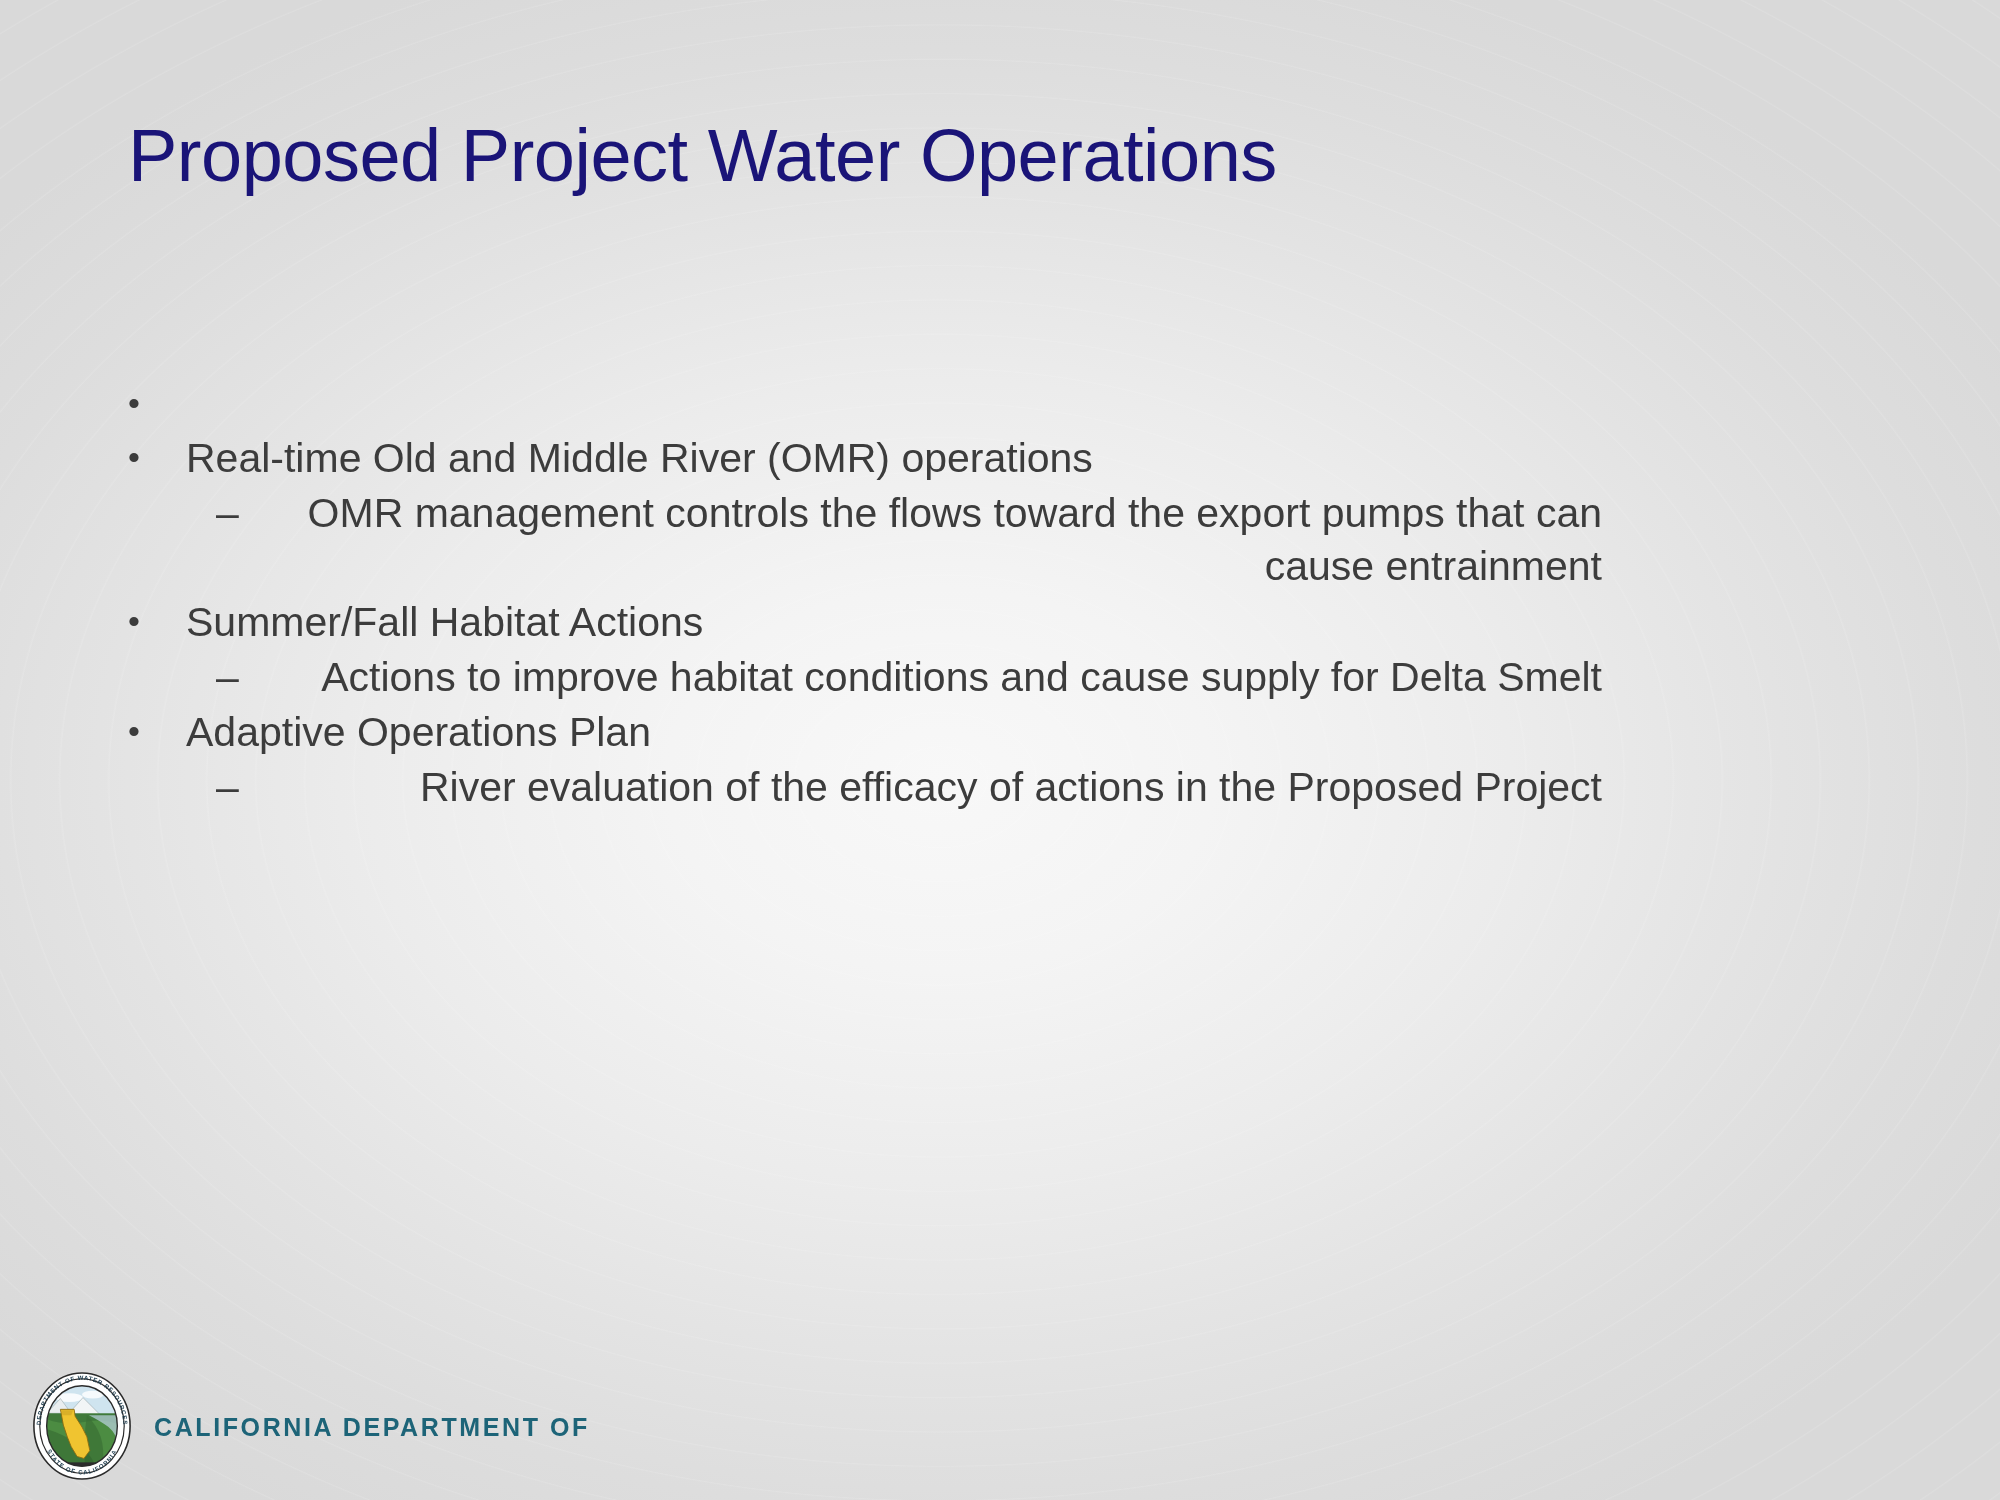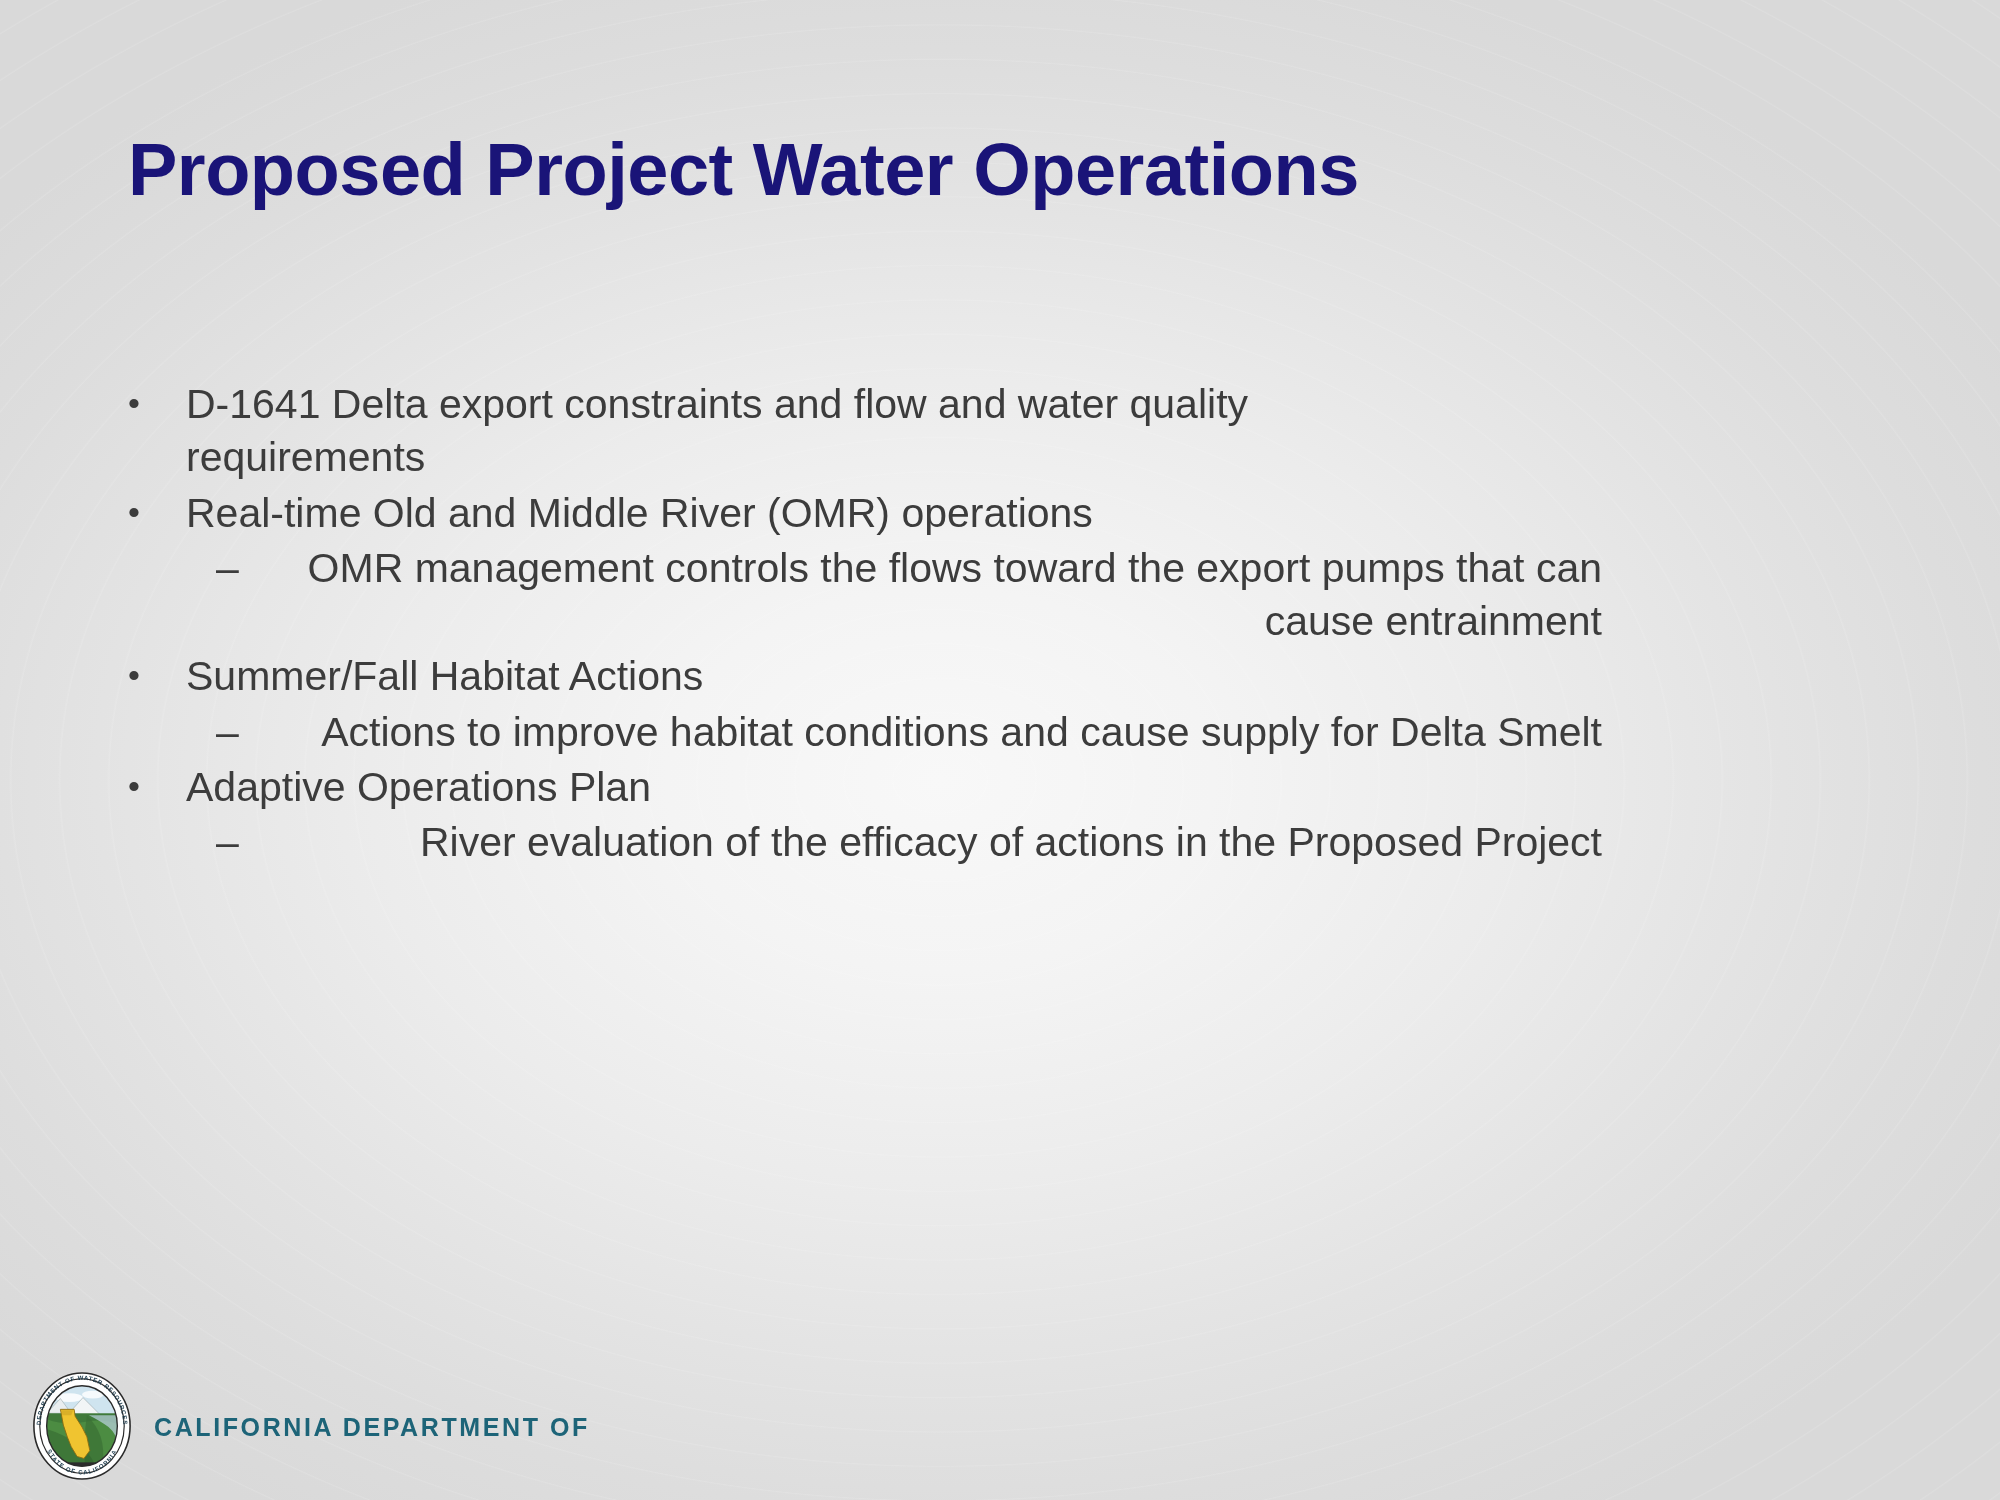--- a/index.html
+++ b/index.html
@@ -40,24 +40,24 @@
         rgba(255,255,255,0.0) 46px,
         rgba(255,255,255,0.22) 47px,
         rgba(255,255,255,0.0) 49px);
     opacity: 0.55;
   }
 
   
   #title {
     position: absolute;
     left: 128px;
-    top: 132px;
+    top: 118px;
     width: 1760px;
     font-size: 74px;
-    font-weight: bold;
+    font-weight: normal;
     letter-spacing: -0.5px;
     line-height: 1.04;
     color: #1a1478;
     white-space: nowrap;
   }
 
   
   #body {
     position: absolute;
     left: 128px;
@@ -146,21 +146,20 @@
 <div id="slide">
 
   <div id="bg-rings"></div>
 
   <div id="title">Proposed Project Water Operations</div>
 
   <div id="body">
 
     <div class="bullet-row lvl1">
       <span class="marker">•</span>
-      <span class="btext">D-1641 Delta export constraints and flow and water quality requirements</span>
     </div>
 
     <div class="bullet-row lvl1">
       <span class="marker">•</span>
       <span class="btext">Real-time Old and Middle River (OMR) operations</span>
     </div>
 
     <div class="bullet-row lvl2">
       <span class="marker">–</span>
       <span class="btext">OMR management controls the flows toward the export pumps that can cause entrainment</span>

